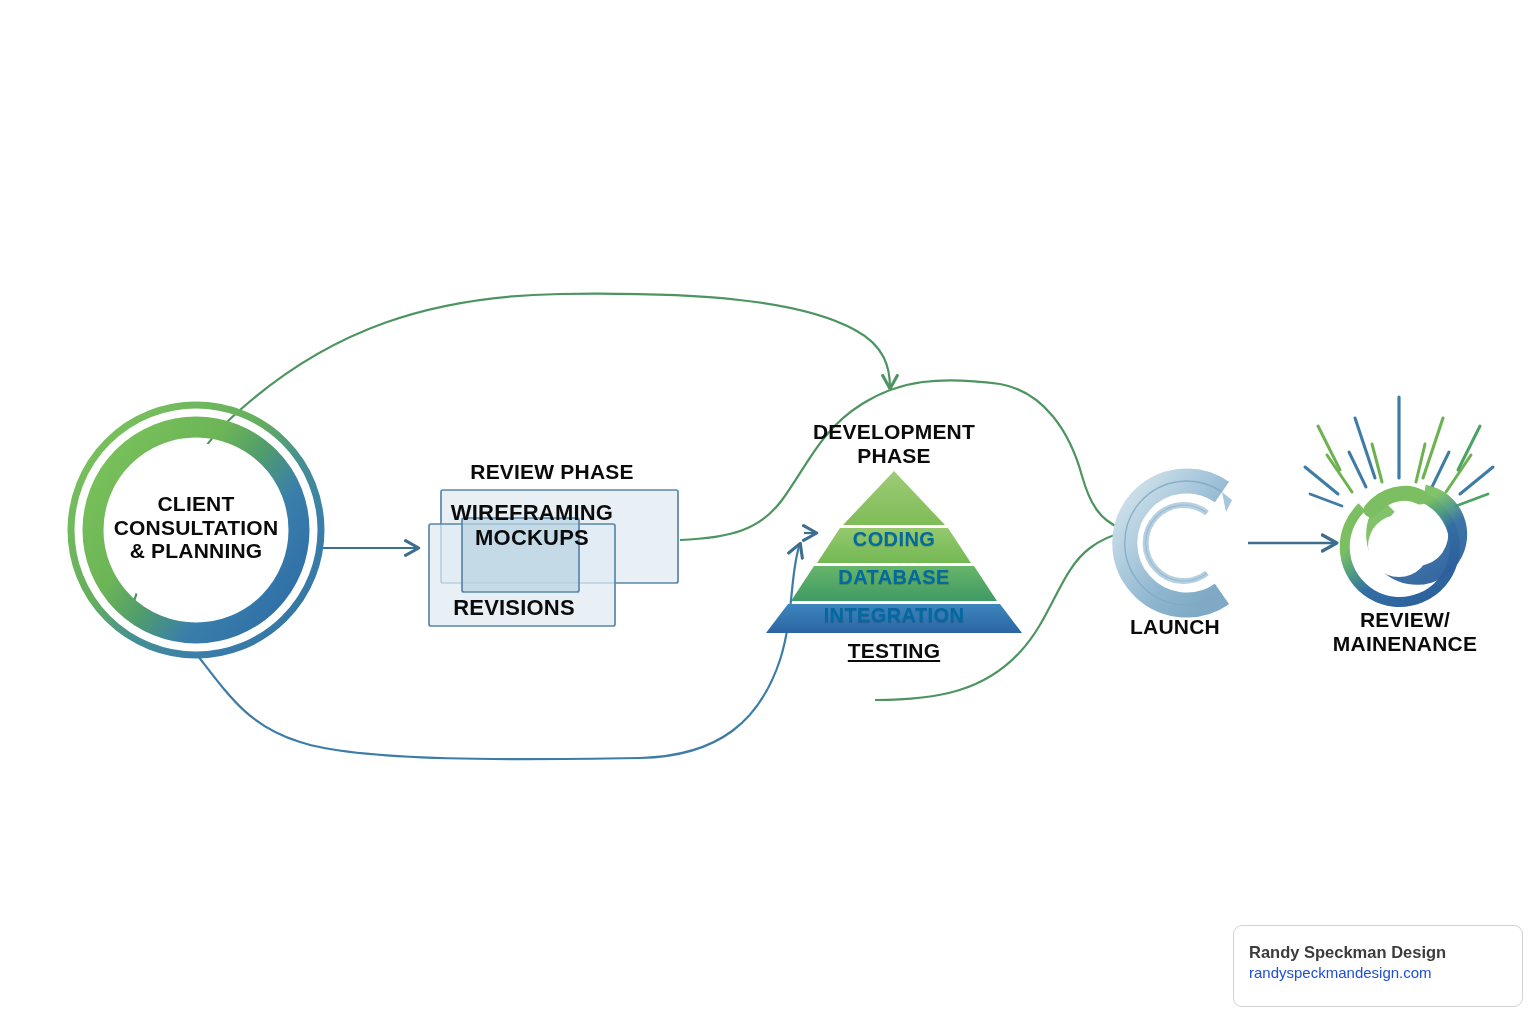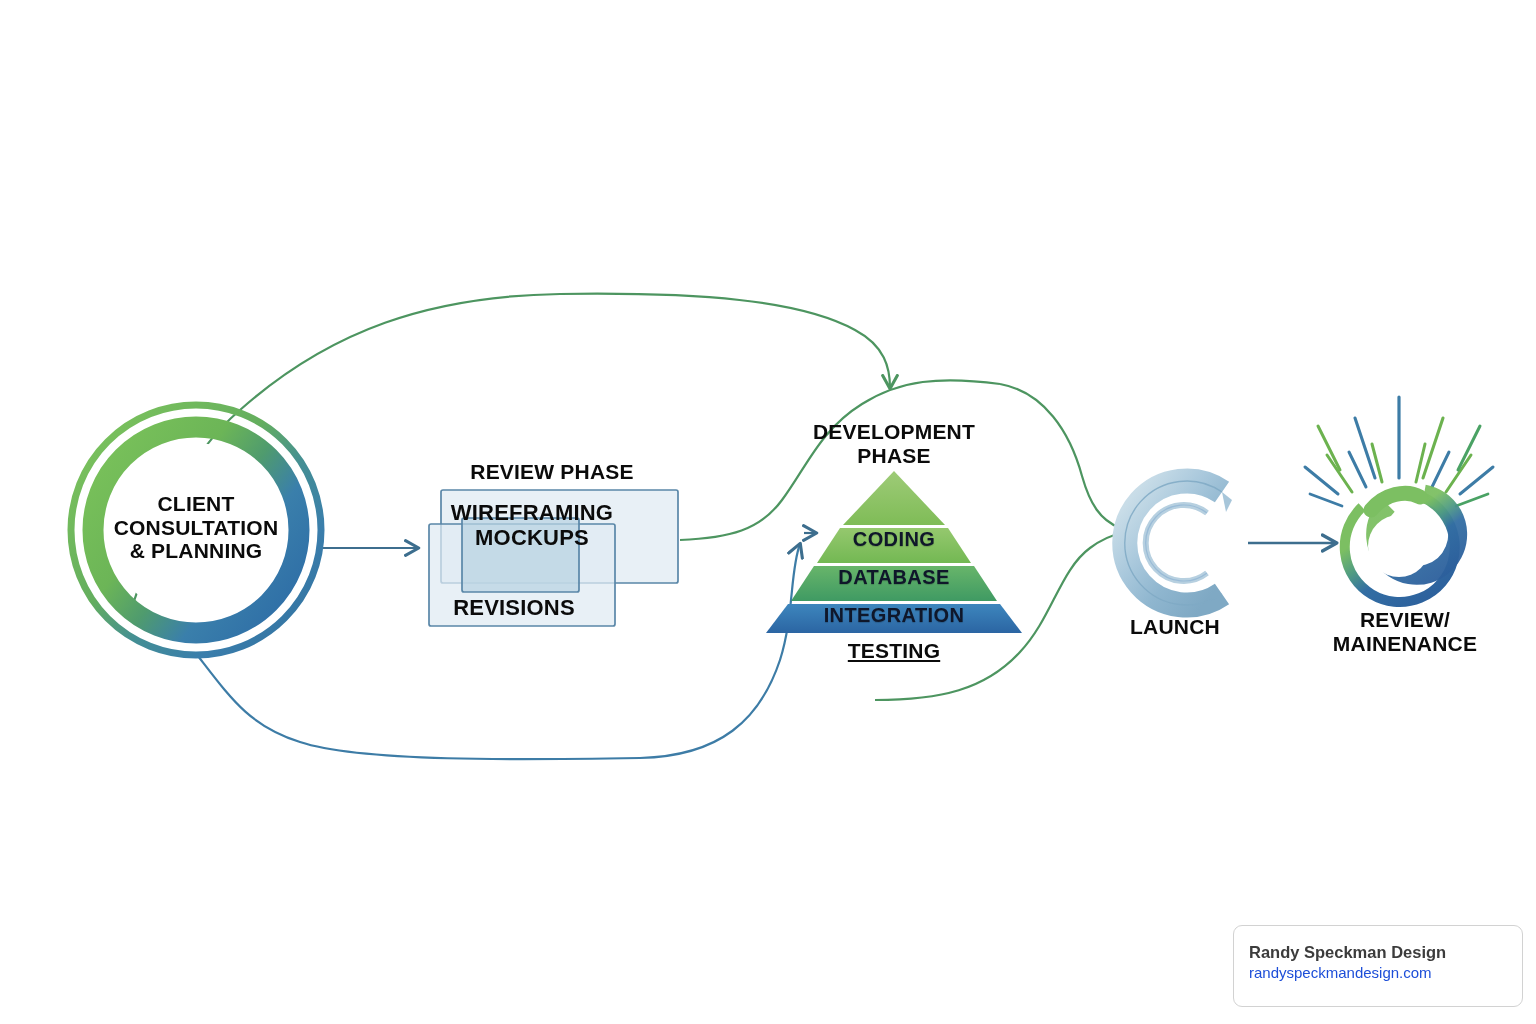--- a/index.html
+++ b/index.html
@@ -61,21 +61,21 @@
     text-align: center;
   }
   #review-label {
     left: 1306px; top: 608px; width: 198px;
     font-size: 21px;
   }
   .tier-text {
     position: absolute;
     text-align: center;
     font-weight: bold;
-    color: #0f172a;
+    color: #0369a1;
     font-size: 20px;
     letter-spacing: .4px;
     user-select: none;
     text-shadow: 0 1px 1px rgba(0,0,0,.18);
   }
   #tier-coding   { left: 806px; top: 528px; width: 176px; }
   #tier-database { left: 806px; top: 566px; width: 176px; }
   #tier-integration { left: 796px; top: 604px; width: 196px; }
 
   #credit {

